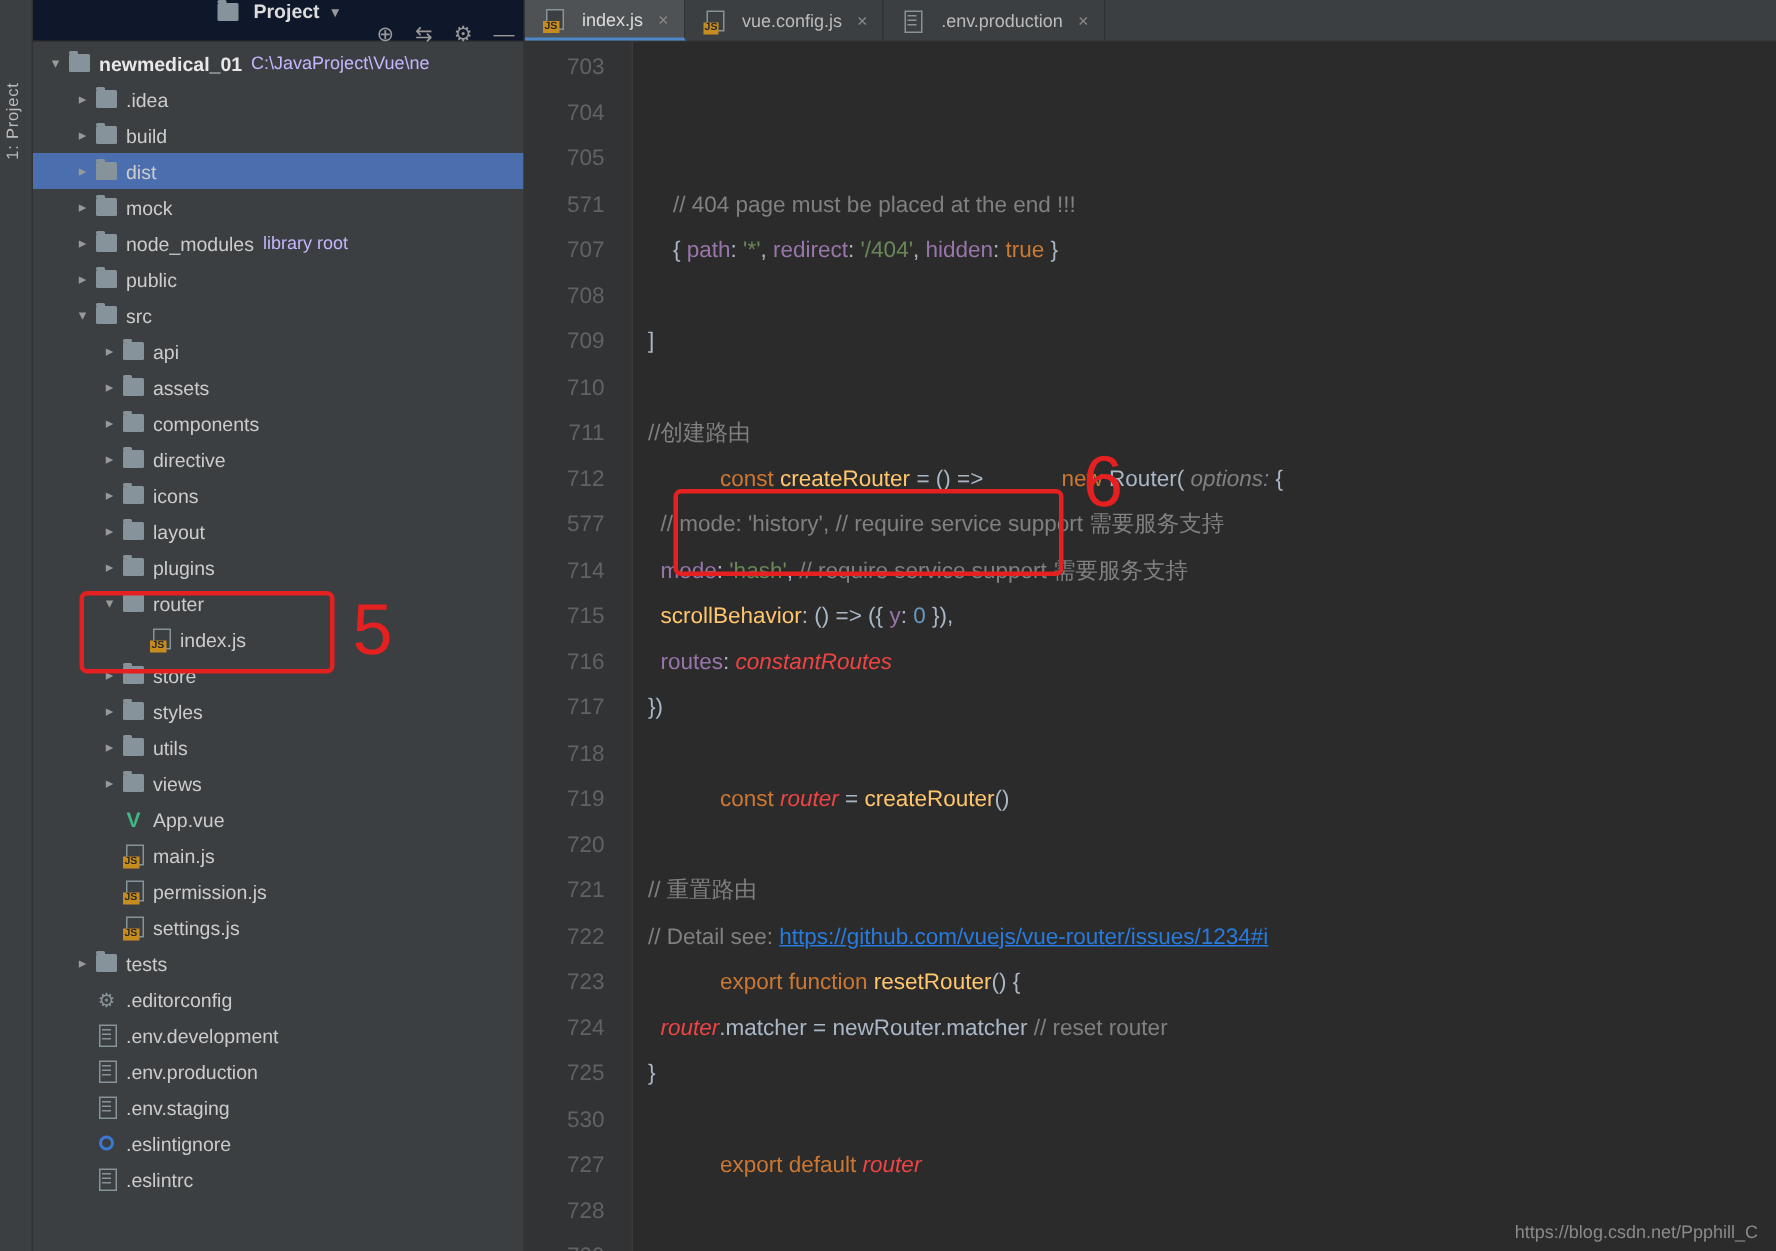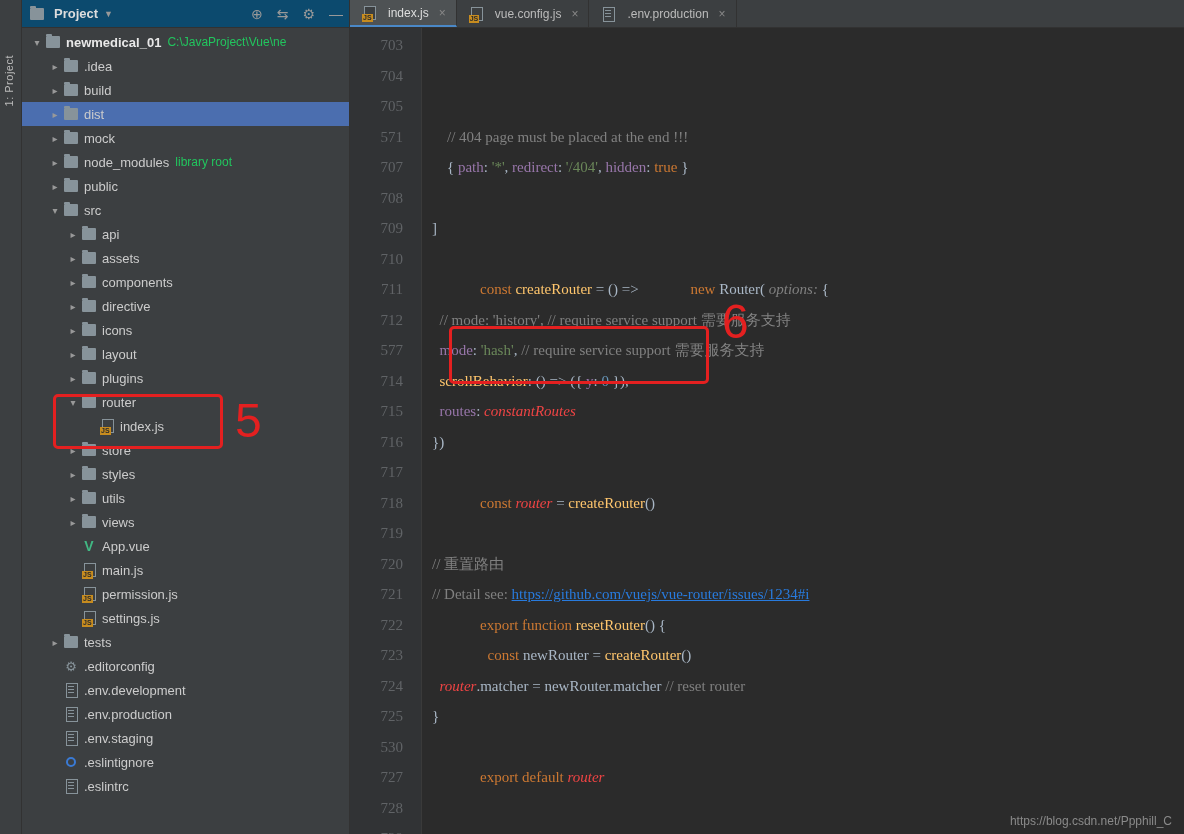--- a/index.html
+++ b/index.html
@@ -42,21 +42,22 @@
       border-right: 1px solid #323232;
       display: flex;
       flex-direction: column;
     }
     .panel-header {
       height: 28px;
       display: flex;
       align-items: center;
       padding: 0 6px;
       border-bottom: 1px solid #323232;
-      background: #0c4a6e;
+      background: #0f172a;
+      flex-direction: column;
     }
     .panel-title {
       display: flex;
       align-items: center;
       gap: 4px;
       font-weight: bold;
       color: #ddd;
       font-size: 13px;
     }
     .panel-dropdown-arrow { font-size: 9px; margin-left: 2px; color: #999; }
@@ -97,21 +98,21 @@
     .tree-arrow.none { visibility: hidden; }
     .tree-icon {
       width: 18px;
       display: inline-flex;
       align-items: center;
       justify-content: center;
       margin-right: 4px;
     }
     .tree-label { color: #ccc; }
     .tree-row.bold .tree-label { font-weight: bold; color: #e8e8e8; }
-    .tree-hint { color: #22c55e; margin-left: 6px; font-size: 12px; }
+    .tree-hint { color: #c4b5fd; margin-left: 6px; font-size: 12px; }
     
     
     .folder { width:14px; height:12px; background:#87939a; border-radius:1px; position:relative; }
     .folder::before { content:""; position:absolute; top:-2px; left:0; width:6px; height:2px; background:#87939a; border-radius:1px 1px 0 0; }
     
     .js-file { width:14px; height:14px; position:relative; }
     .js-file::before { content:""; position:absolute; top:0; left:2px; width:10px; height:12px; border:1px solid #87939a; background:#3c3f41; }
     .js-file::after { content:"JS"; position:absolute; bottom:-2px; left:0; font-size:7px; background:#c78c1f; color:#2b2b2b; padding:0 1px; font-weight:bold; line-height:8px; }
     
     .env-file { width:14px; height:14px; position:relative; }
@@ -151,21 +152,21 @@
       background: #4e5254;
       color: #ddd;
       border-bottom: 2px solid #4a88c7;
     }
     .tab-close { font-size: 12px; color: #888; margin-left: 4px; }
     
     .editor-body {
       flex: 1;
       display: flex;
       overflow: hidden;
-      font-family: Liberation Serif, serif;
+      font-family: Liberation Sans, sans-serif;
       font-size: 15px;
       line-height: 30.5px;
     }
     .gutter {
       width: 72px;
       text-align: right;
       padding: 2px 18px 0 0;
       color: #606366;
       background: #313335;
       border-right: 1px solid #3a3a3a;
@@ -563,33 +564,33 @@
         </div>
       <div class="code" id="code">
           <div class="code-line">&nbsp;</div>
           <div class="code-line">&nbsp;</div>
           <div class="code-line">&nbsp;</div>
           <div class="code-line">    <span class="com">// 404 page must be placed at the end !!!</span></div>
           <div class="code-line">    <span class="ident">{ </span><span class="prop">path</span><span class="ident">: </span><span class="str">'*'</span><span class="ident">, </span><span class="prop">redirect</span><span class="ident">: </span><span class="str">'/404'</span><span class="ident">, </span><span class="prop">hidden</span><span class="ident">: </span><span class="bools">true</span><span class="ident"> }</span></div>
           <div class="code-line">&nbsp;</div>
           <div class="code-line"><span class="ident">]</span></div>
           <div class="code-line">&nbsp;</div>
+          <div class="code-line"><span class="com">//创建路由</span></div>
           <div class="code-line"><span class="kw">const </span><span class="fn">createRouter</span><span class="ident"> = () =&gt; </span><span class="kw">new</span><span class="ident"> Router( </span><span class="param">options:</span><span class="ident"> {</span></div>
           <div class="code-line">  <span class="com">// mode: 'history', // require service support 需要服务支持</span></div>
           <div class="code-line">  <span class="prop">mode</span><span class="ident">: </span><span class="str">'hash'</span><span class="ident">, </span><span class="com">// require service support 需要服务支持</span></div>
           <div class="code-line">  <span class="fn">scrollBehavior</span><span class="ident">: () =&gt; ({ </span><span class="prop">y</span><span class="ident">: </span><span class="num">0</span><span class="ident"> }),</span></div>
           <div class="code-line">  <span class="prop">routes</span><span class="ident">: </span><span class="italic">constantRoutes</span></div>
           <div class="code-line"><span class="ident">})</span></div>
           <div class="code-line">&nbsp;</div>
           <div class="code-line"><span class="kw">const </span><span class="italic">router</span><span class="ident"> = </span><span class="fn">createRouter</span><span class="ident">()</span></div>
           <div class="code-line">&nbsp;</div>
           <div class="code-line"><span class="com">// 重置路由</span></div>
           <div class="code-line"><span class="com">// Detail see: </span><span class="link">https://github.com/vuejs/vue-router/issues/1234#i</span></div>
           <div class="code-line"><span class="kw">export function </span><span class="fn">resetRouter</span><span class="ident">() {</span></div>
-          <div class="code-line">  <span class="kw">const </span><span class="ident">newRouter = </span><span class="fn">createRouter</span><span class="ident">()</span></div>
           <div class="code-line">  <span class="italic">router</span><span class="ident">.matcher = newRouter.matcher </span><span class="com">// reset router</span></div>
           <div class="code-line"><span class="ident">}</span></div>
           <div class="code-line">&nbsp;</div>
           <div class="code-line"><span class="kw">export default </span><span class="italic">router</span></div>
           <div class="code-line">&nbsp;</div>
         </div>
     </div>
   </div>
 </div>
 

